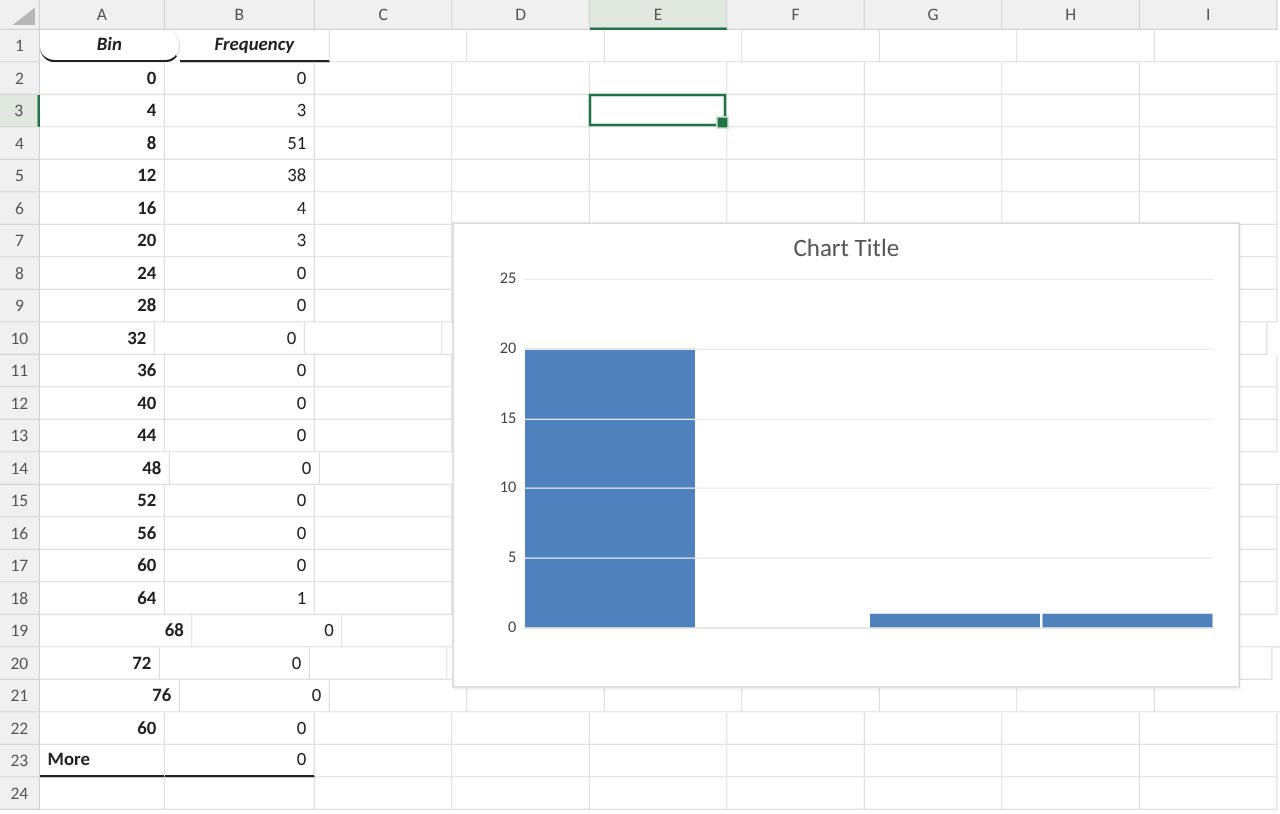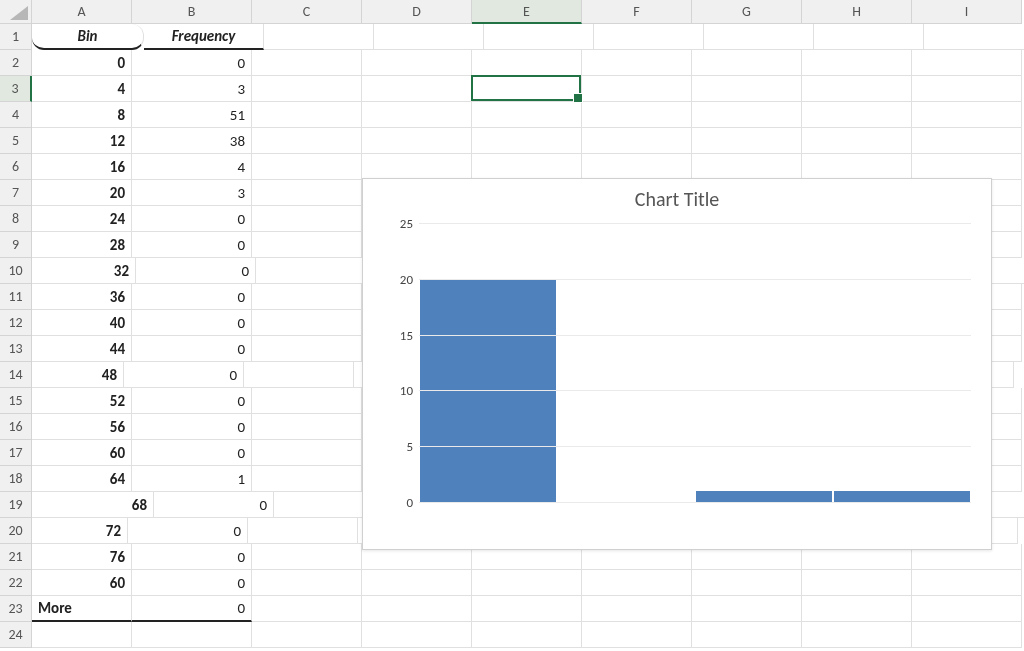--- a/index.html
+++ b/index.html
@@ -212,21 +212,21 @@
         <div class="g-cell" style="width: 120px;">0</div>
         <div class="g-cell" style="width: 110px;"></div>
         <div class="g-cell" style="width: 110px;"></div>
         <div class="g-cell" style="width: 110px;"></div>
         <div class="g-cell" style="width: 110px;"></div>
         <div class="g-cell" style="width: 110px;"></div>
         <div class="g-cell" style="width: 110px;"></div>
         <div class="g-cell" style="width: 110px;"></div>
       </div>
       <div class="g-row">
-        <div class="g-cell bold" style="width: 104px;">32</div>
+        <div class="g-cell bold" style="width: 92px;">32</div>
         <div class="g-cell" style="width: 120px;">0</div>
         <div class="g-cell" style="width: 110px;"></div>
         <div class="g-cell" style="width: 110px;"></div>
         <div class="g-cell" style="width: 110px;"></div>
         <div class="g-cell" style="width: 110px;"></div>
         <div class="g-cell" style="width: 110px;"></div>
         <div class="g-cell" style="width: 110px;"></div>
         <div class="g-cell" style="width: 110px;"></div>
       </div>
       <div class="g-row">
@@ -256,21 +256,21 @@
         <div class="g-cell" style="width: 120px;">0</div>
         <div class="g-cell" style="width: 110px;"></div>
         <div class="g-cell" style="width: 110px;"></div>
         <div class="g-cell" style="width: 110px;"></div>
         <div class="g-cell" style="width: 110px;"></div>
         <div class="g-cell" style="width: 110px;"></div>
         <div class="g-cell" style="width: 110px;"></div>
         <div class="g-cell" style="width: 110px;"></div>
       </div>
       <div class="g-row">
-        <div class="g-cell bold" style="width: 92px;">48</div>
+        <div class="g-cell bold" style="width: 104px;">48</div>
         <div class="g-cell" style="width: 120px;">0</div>
         <div class="g-cell" style="width: 110px;"></div>
         <div class="g-cell" style="width: 110px;"></div>
         <div class="g-cell" style="width: 110px;"></div>
         <div class="g-cell" style="width: 110px;"></div>
         <div class="g-cell" style="width: 110px;"></div>
         <div class="g-cell" style="width: 110px;"></div>
         <div class="g-cell" style="width: 110px;"></div>
       </div>
       <div class="g-row">
@@ -333,21 +333,21 @@
         <div class="g-cell" style="width: 120px;">0</div>
         <div class="g-cell" style="width: 110px;"></div>
         <div class="g-cell" style="width: 110px;"></div>
         <div class="g-cell" style="width: 110px;"></div>
         <div class="g-cell" style="width: 110px;"></div>
         <div class="g-cell" style="width: 110px;"></div>
         <div class="g-cell" style="width: 110px;"></div>
         <div class="g-cell" style="width: 110px;"></div>
       </div>
       <div class="g-row">
-        <div class="g-cell bold" style="width: 100px;">76</div>
+        <div class="g-cell bold" style="width: 112px;">76</div>
         <div class="g-cell" style="width: 120px;">0</div>
         <div class="g-cell" style="width: 110px;"></div>
         <div class="g-cell" style="width: 110px;"></div>
         <div class="g-cell" style="width: 110px;"></div>
         <div class="g-cell" style="width: 110px;"></div>
         <div class="g-cell" style="width: 110px;"></div>
         <div class="g-cell" style="width: 110px;"></div>
         <div class="g-cell" style="width: 110px;"></div>
       </div>
       <div class="g-row">

